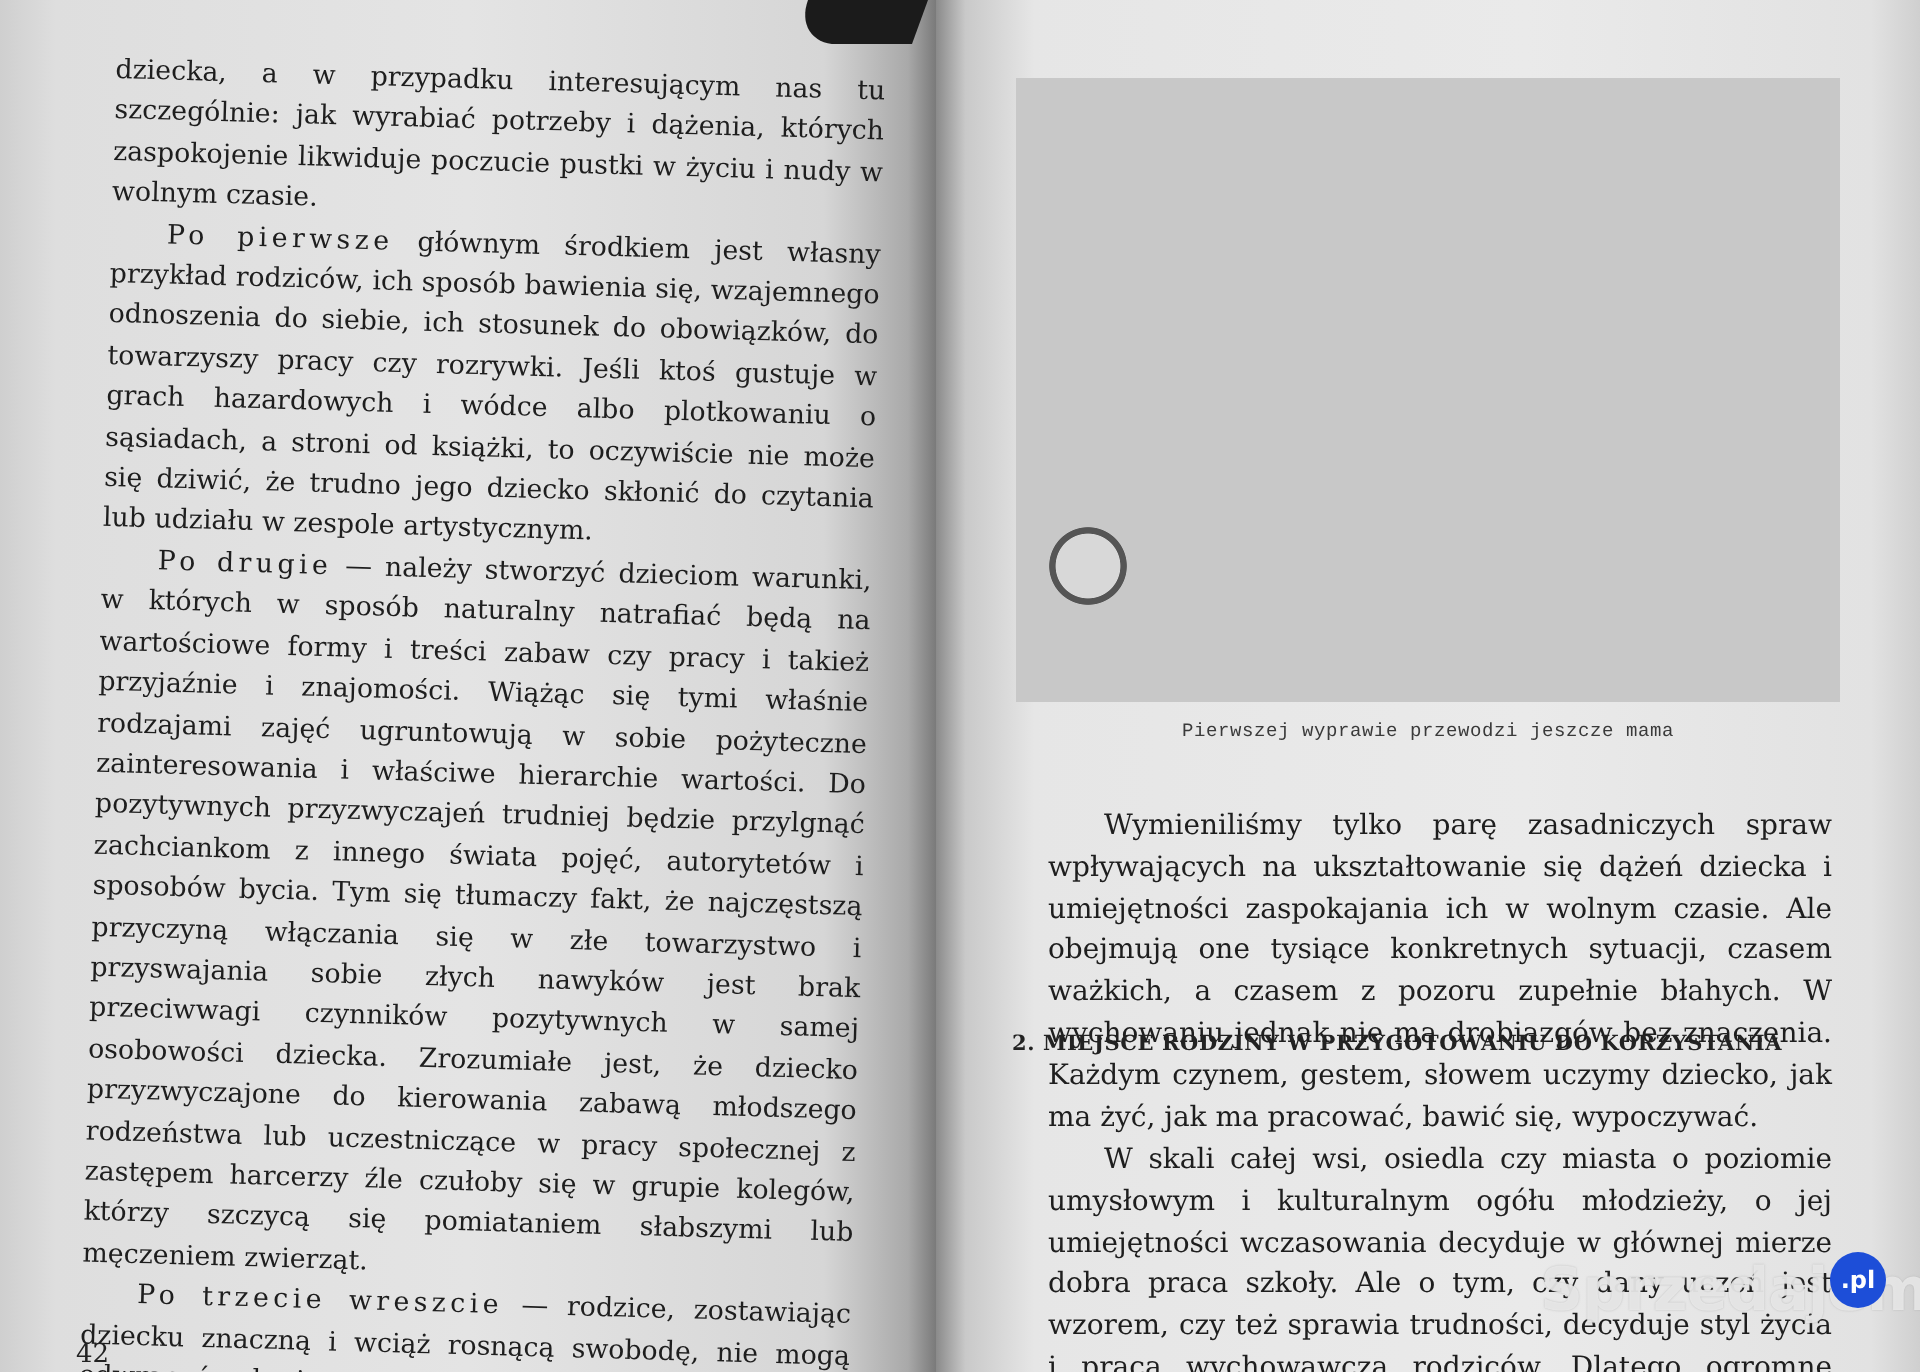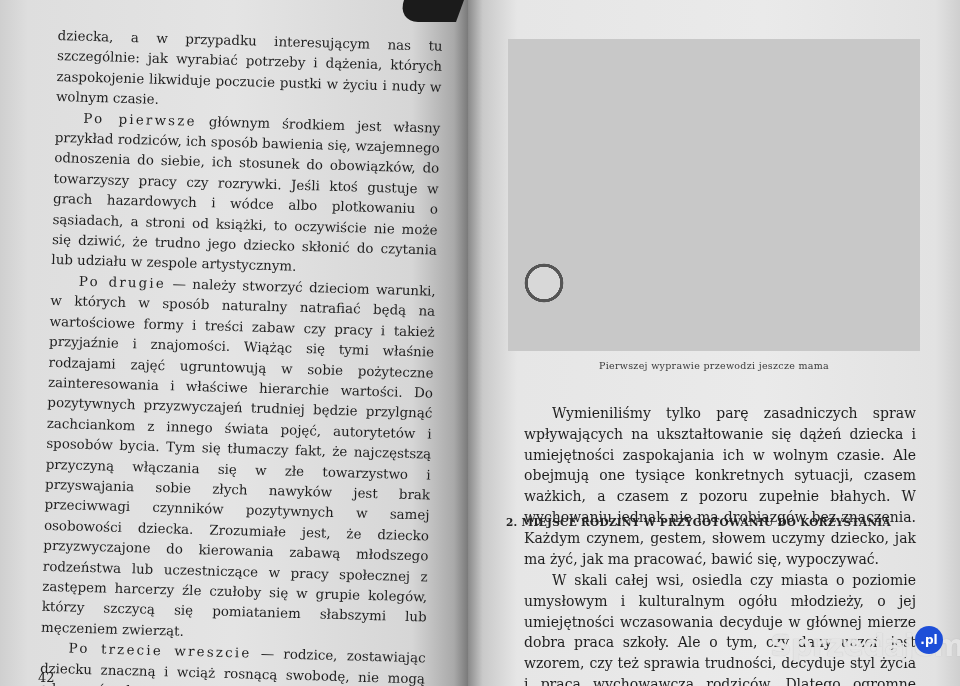--- a/index.html
+++ b/index.html
@@ -15,21 +15,21 @@
   .spaced{letter-spacing:2.2px;}
   .page-number{position:absolute;left:38px;top:670px;font-size:13px;color:#222;}
   .photo{position:absolute;left:508px;top:39px;width:412px;height:312px;overflow:hidden;
     background:
       radial-gradient(ellipse 40px 40px at 36px 244px,#d8d8d8 0 40%,#555 41% 48%,#c8c8c8 49% 100%),
       radial-gradient(ellipse 34px 34px at 248px 282px,#d4d4d4 0 38%,#4a4a4a 39% 46%,transparent 47%),
       radial-gradient(ellipse 90px 130px at 175px 110px,#2c2c2c 0,#3c3c3c 60%,transparent 61%),
       radial-gradient(ellipse 70px 120px at 90px 150px,#5a5a5a 0,#6a6a6a 60%,transparent 61%),
       radial-gradient(ellipse 60px 200px at 370px 160px,#2a2a2a 0,#383838 65%,transparent 66%),
       linear-gradient(180deg,#6e6e6e 0%,#8a8a8a 30%,#9b9b9b 60%,#b0b0b0 100%);}
-  .photo-caption{position:absolute;left:508px;top:360px;width:412px;text-align:center;font-size:9.5px;color:#3a3a3a;letter-spacing:0.3px;}
+  .photo-caption{position:absolute;left:508px;top:360px;width:412px;text-align:center;font-size:9.5px;color:#3a3a3a;letter-spacing:0.3px;font-family:Liberation Mono, monospace;}
   .text-right{position:absolute;left:506px;width:428px;font-size:14px;line-height:20.8px;color:#1e1e1e;text-align:justify;}
   .text-right p{margin:18px;}
   .text-right p.ind{text-indent:28px;}
   .para-right-1{top:385px;}
   .section-heading{position:absolute;left:506px;top:514px;width:420px;font-size:10.5px;line-height:16px;font-weight:bold;color:#222;letter-spacing:0.3px;}
   .section-heading .line2{padding-left:14px;display:block;}
   .para-right-2{top:552px;}
   .watermark{position:absolute;left:770px;top:628px;font-family:"DejaVu Sans",sans-serif;font-size:30px;font-weight:bold;color:rgba(235,235,235,0.85);letter-spacing:-0.5px;text-shadow:0 0 1px rgba(170,170,170,0.7);}
   .wm-badge{position:absolute;left:915px;top:626px;width:28px;height:28px;border-radius:50%;background:#1d4ed8;color:#fff;font-family:"DejaVu Sans",sans-serif;font-size:12px;font-weight:bold;line-height:28px;text-align:center;}
 </style>

